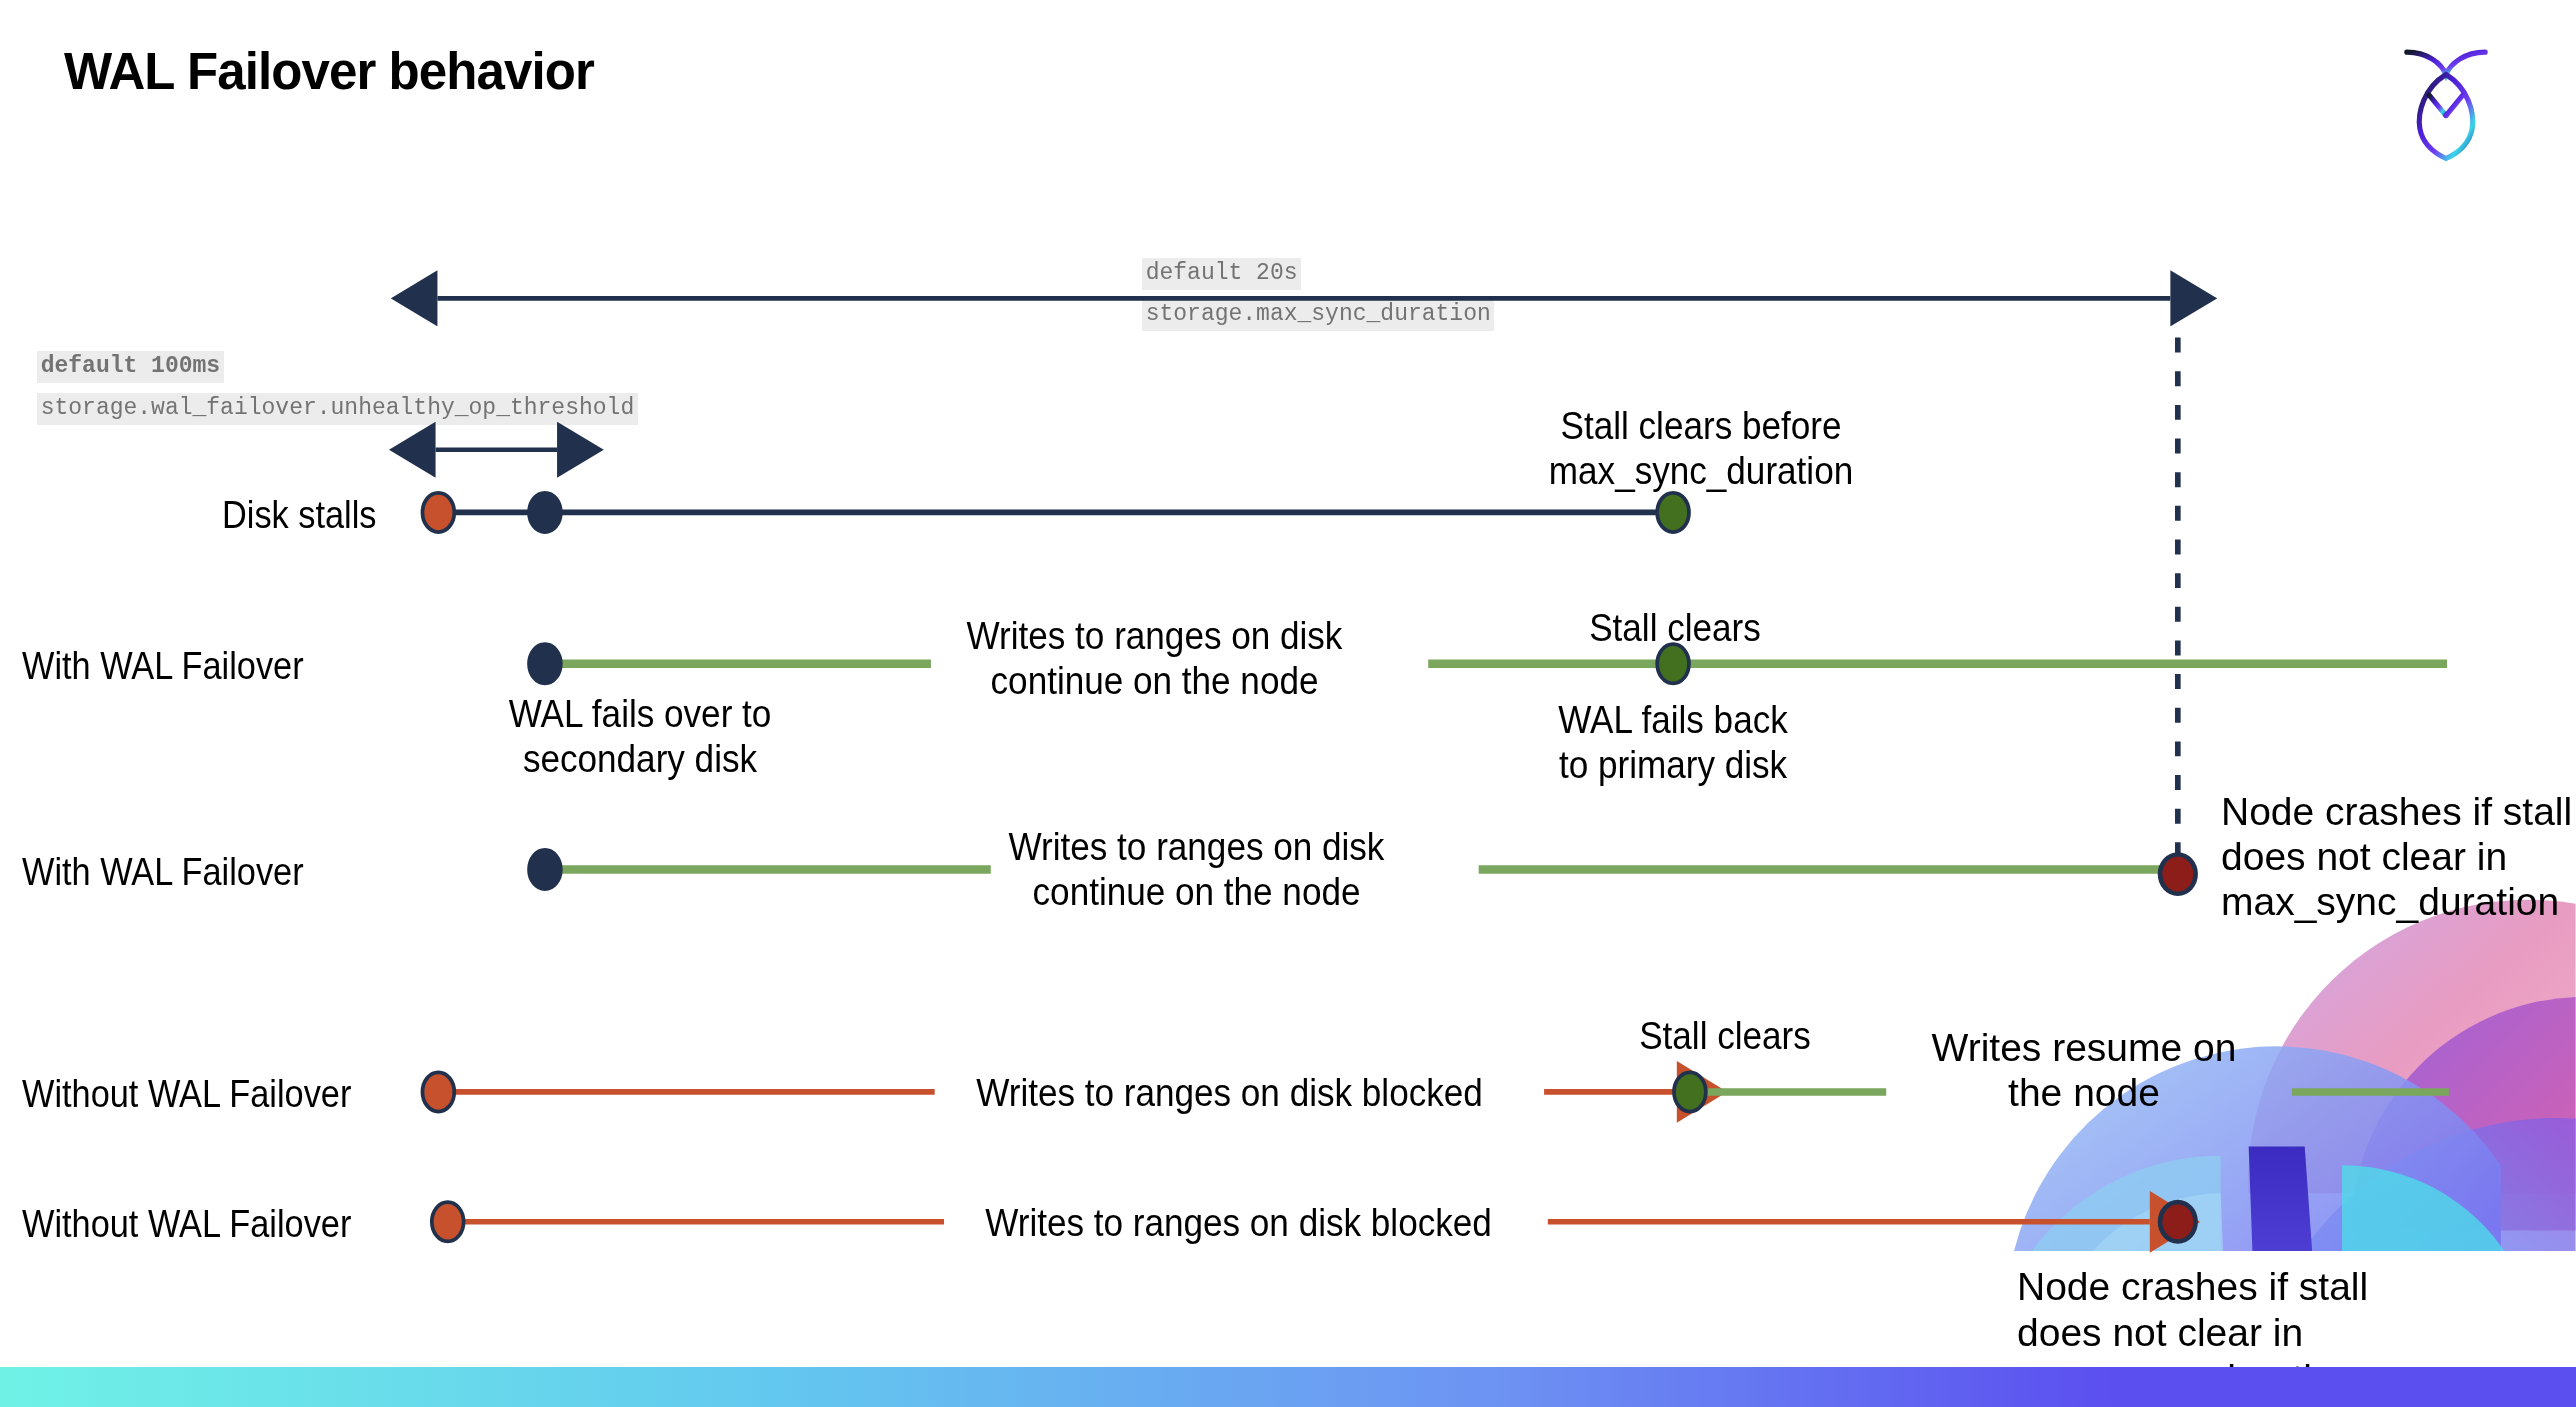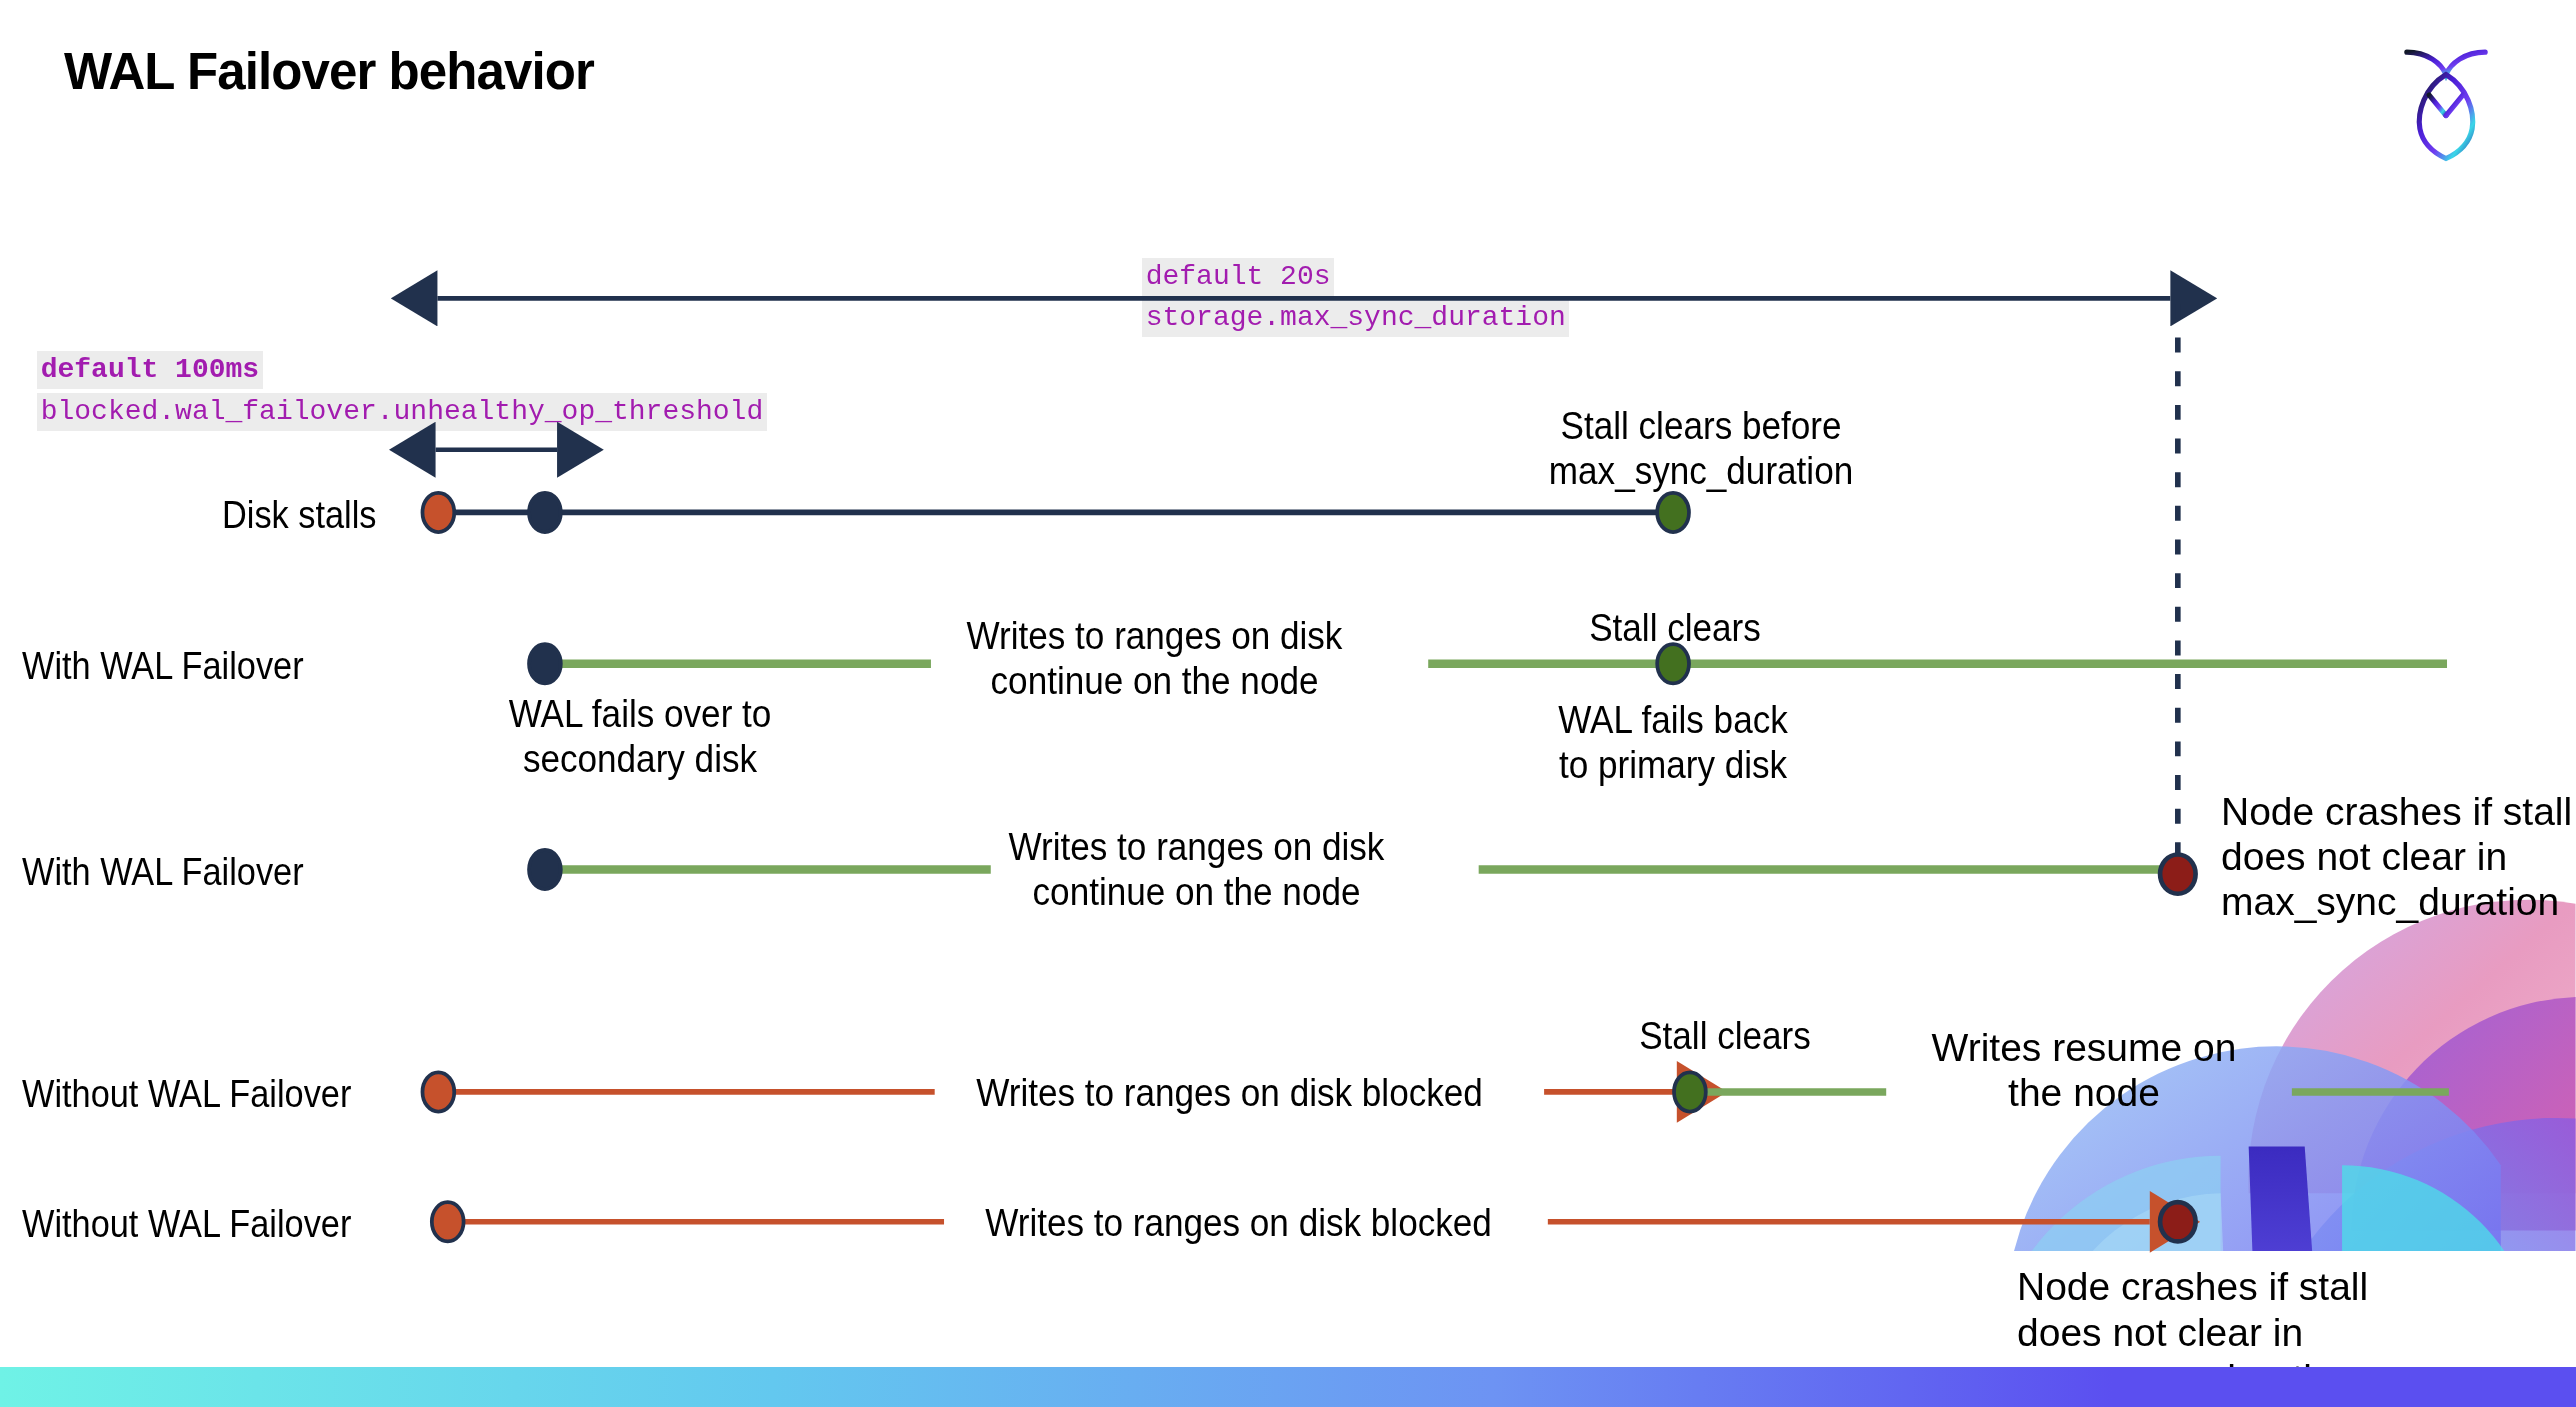--- a/index.html
+++ b/index.html
@@ -19,21 +19,21 @@
     font-family:"Liberation Sans", sans-serif;
   }
 
   
   #logo{position:absolute;left:2376px;top:26px;width:140px;height:140px;}
 
   
   .code{
     position:absolute;
     font-family:"Liberation Mono", monospace;
-    font-size:28px;color:#a21caf;background:#ececec;
+    font-size:23px;color:#737373;background:#ececec;
     padding:0.9px 3.7px;white-space:pre;line-height:1.3;
   }
   #code-top-1{left:1142px;top:258px;}
   #code-top-2{left:1142px;top:299px;}
   #code-left-1{left:37px;top:351px;font-weight:bold;}
   #code-left-2{left:37px;top:393px;}
 
   
   #vec{position:absolute;left:0;top:0;width:2576px;height:1408px;}
 
@@ -142,21 +142,21 @@
         <path d="M75 142 L75 96"></path>
         <path d="M75 96 L57 74"></path>
         <path d="M75 96 L93 74"></path>
       </g>
     </svg>
   </div>
 
   <div class="code" id="code-top-1">default 20s</div>
   <div class="code" id="code-top-2">storage.max_sync_duration</div>
   <div class="code" id="code-left-1">default 100ms</div>
-  <div class="code" id="code-left-2">blocked.wal_failover.unhealthy_op_threshold</div>
+  <div class="code" id="code-left-2">storage.wal_failover.unhealthy_op_threshold</div>
 
   <svg id="vec" viewBox="0 0 2756 1506">
     <defs>
       <marker id="navyL" markerWidth="12" markerHeight="12" refX="10" refY="6" orient="auto" markerUnits="strokeWidth">
         <path d="M10,0 L10,12 L0,6 Z" fill="#21314d"></path>
       </marker>
       <marker id="navyR" markerWidth="12" markerHeight="12" refX="2" refY="6" orient="auto" markerUnits="strokeWidth">
         <path d="M2,0 L2,12 L12,6 Z" fill="#21314d"></path>
       </marker>
       <marker id="orangeR" markerWidth="11" markerHeight="11" refX="2" refY="5.5" orient="auto" markerUnits="strokeWidth">

